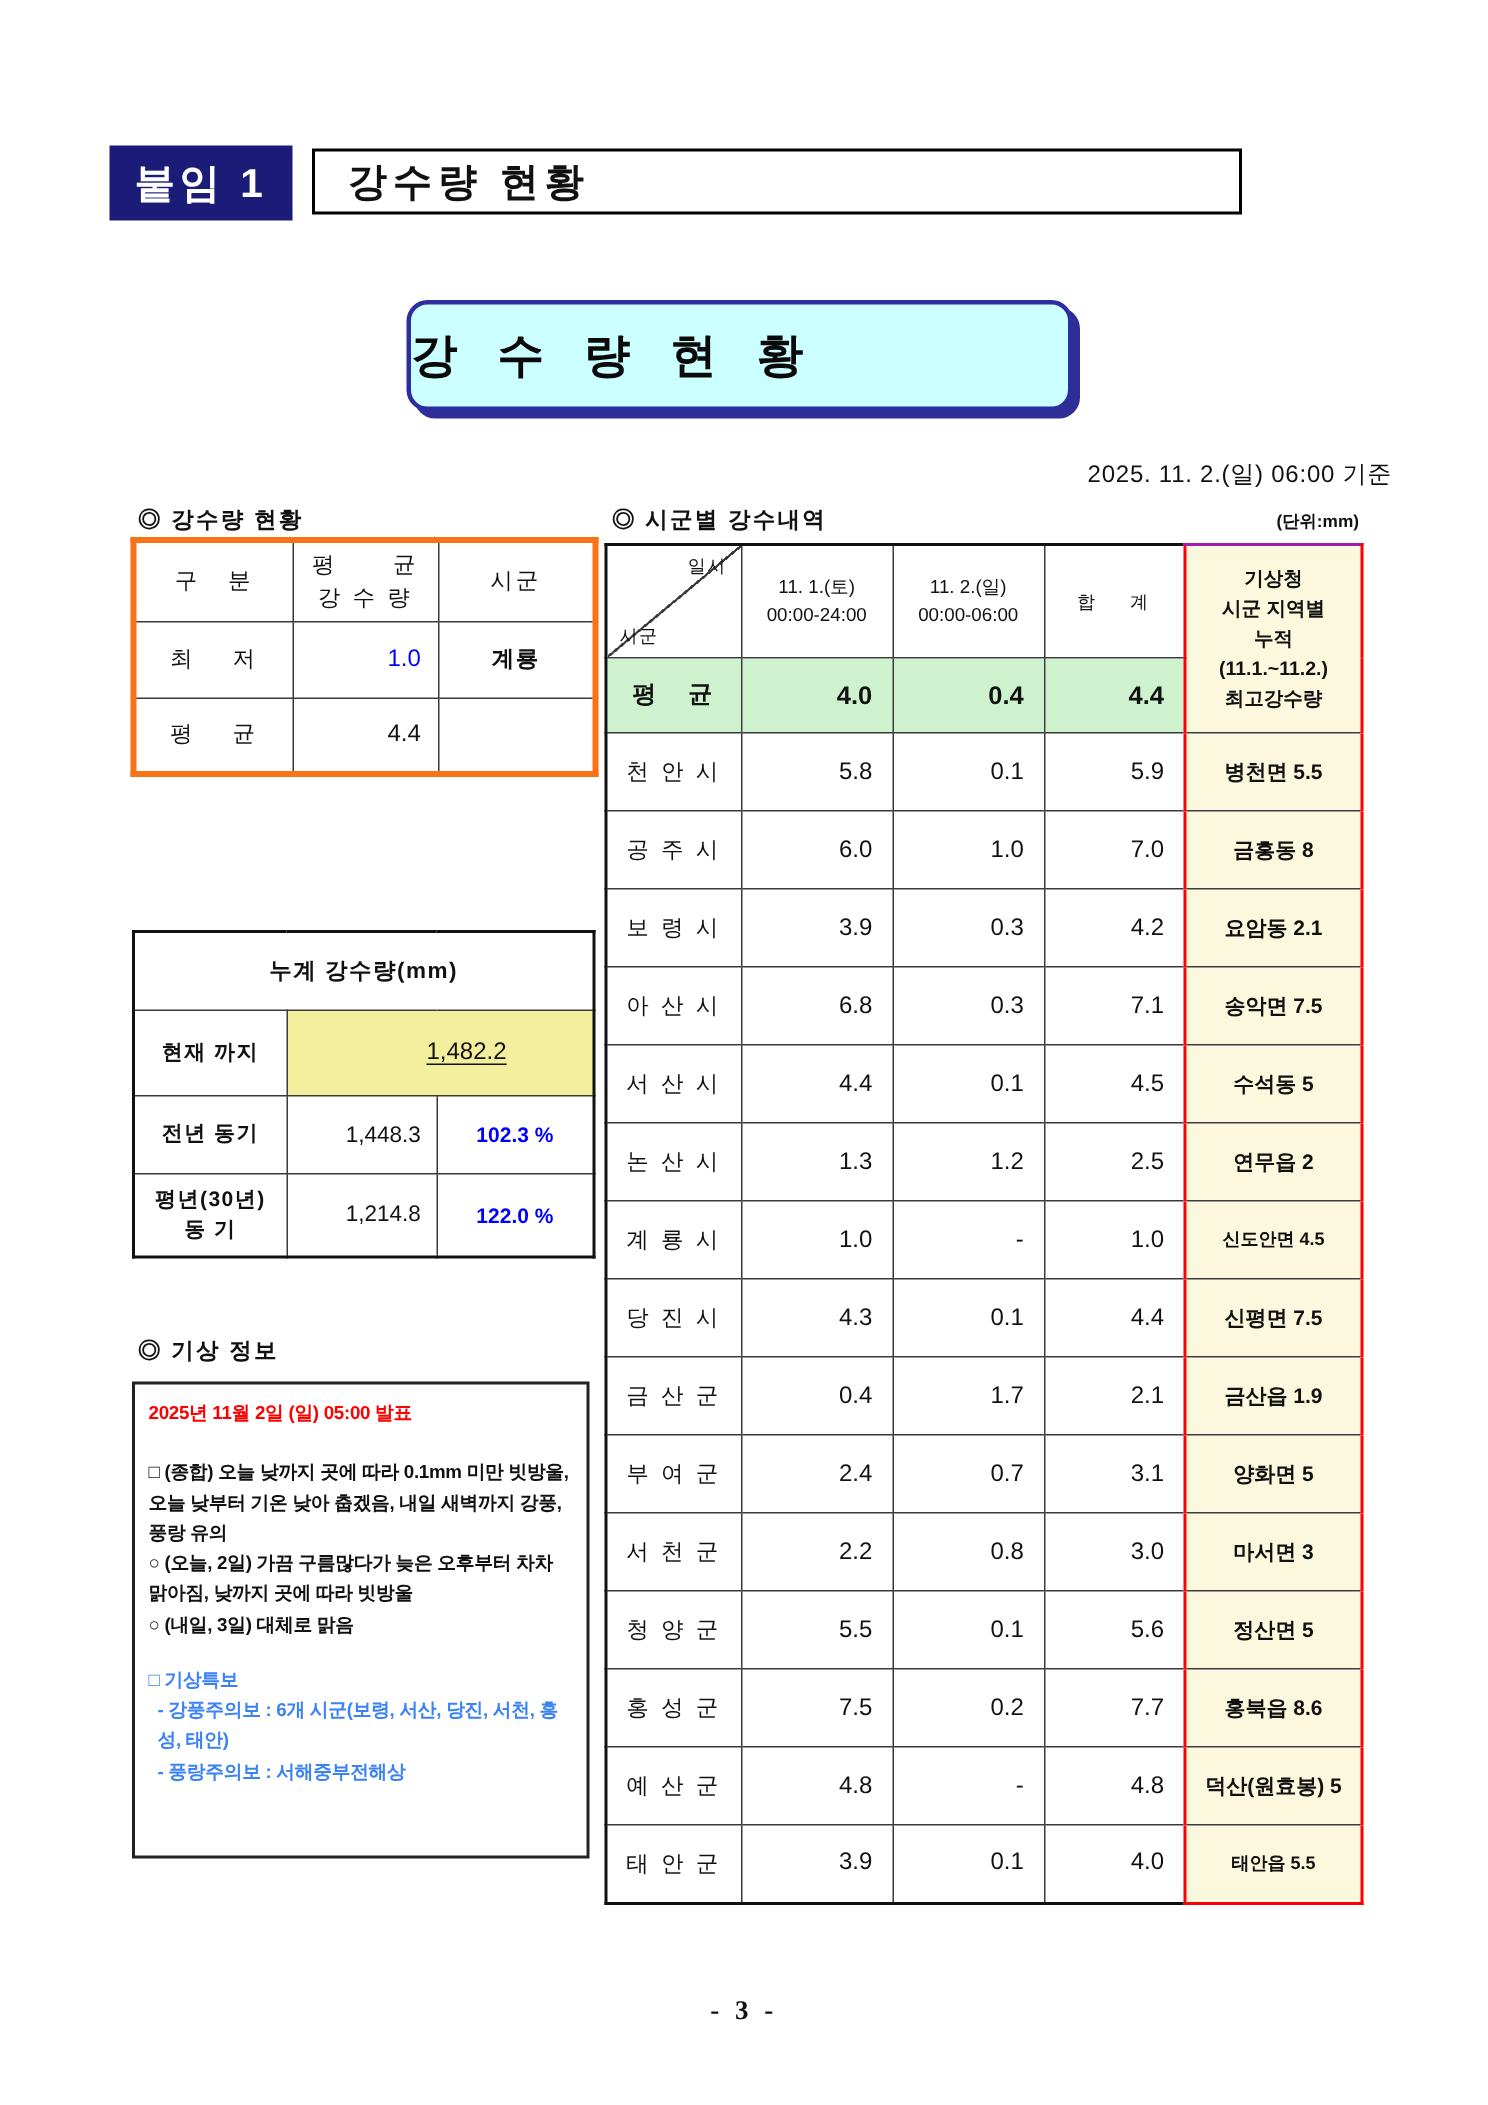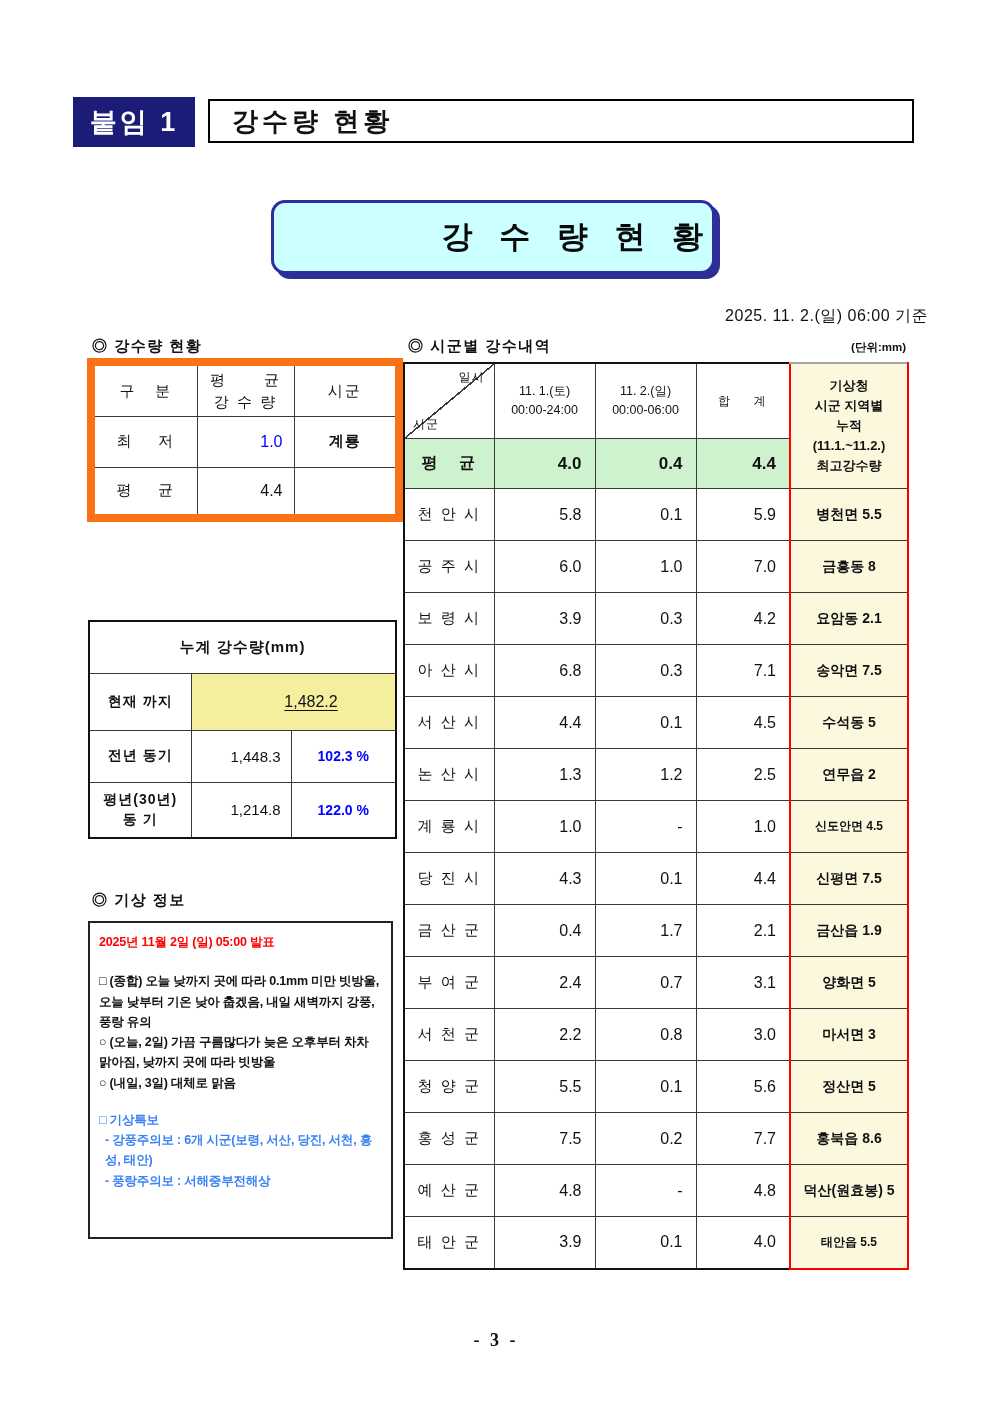--- a/index.html
+++ b/index.html
@@ -8,47 +8,47 @@
     background:#ffffff; font-family:"Liberation Sans", sans-serif; color:#111;
     overflow:hidden;
   }
   
   .attach-badge {
     position:absolute; left:73px; top:97px; width:122px; height:50px;
     background:#1b1b78; color:#fff; font-weight:bold; font-size:27px;
     display:flex; align-items:center; justify-content:center; letter-spacing:3px;
   }
   .header-title-box {
-    position:absolute; left:208px; top:99px; width:706px; height:44px;
+    position:absolute; left:208px; top:99px; width:620px; height:44px;
     border:2px solid #000; display:flex; align-items:center;
     padding-left:22px; box-sizing:border-box;
     font-size:26px; font-weight:bold; letter-spacing:4px;
   }
   
   .banner {
     position:absolute; left:271px; top:200px; width:438px; height:68px;
     background:#ccffff; border:3px solid #2d2da0; border-radius:14px;
     box-shadow:5px 5px 0 #2e2e96;
-    display:flex; align-items:center; justify-content:flex-end;
+    display:flex; align-items:center; justify-content:flex-start;
     font-size:31px; font-weight:bold; letter-spacing:9px; color:#0a0a0a;
   }
   
   .date-caption { position:absolute; right:64px; top:306px; font-size:16px; letter-spacing:0.5px; }
   .unit-caption { position:absolute; right:86px; top:340px; font-size:11.5px; font-weight:bold; }
   .section-title { position:absolute; font-size:15px; font-weight:bold; letter-spacing:1.5px; }
   #summary-title { left:92px; top:337px; }
   #region-title  { left:408px; top:337px; }
   #weather-title { left:92px; top:891px;text-align:right; }
   
   table { border-collapse:collapse; table-layout:fixed; }
   td { border:1px solid #3a3a3a; white-space:pre-wrap; overflow:hidden; vertical-align:middle; }
   .red  { color:#ff0000; }
   .blue { color:#0000ff; }
   
-  .summary-table { position:absolute; left:87px; top:358px; width:308px; border:8px solid #f97316; }
+  .summary-table { position:absolute; left:87px; top:358px; width:308px; border:4px solid #f97316; }
   .summary-table .s-head td { text-align:center; font-size:15px; letter-spacing:2px; line-height:1.45; }
   .s-label { text-align:center; font-size:15px; letter-spacing:2px; }
   .s-val   { text-align:right; padding-right:11px; font-size:16px; }
   .s-sigun { text-align:center; font-size:15px; letter-spacing:1px; font-weight:bold; }
   
   .cumulative-table { position:absolute; left:88px; top:620px; width:307px; border:2px solid #111; }
   .c-title { text-align:center; font-size:15px; font-weight:bold; letter-spacing:1px; }
   .c-label { text-align:center; font-size:14px; letter-spacing:1px; font-weight:bold; line-height:1.4; }
   .c-current-val { background:#f3ef9c; text-align:center; font-size:16px; }
   .c-current-val .u { text-decoration:underline; text-underline-offset:3px; }
@@ -74,21 +74,21 @@
     background-image:linear-gradient(to bottom right,
       transparent calc(50% - 0.8px), #3a3a3a calc(50% - 0.8px),
       #3a3a3a calc(50% + 0.8px), transparent calc(50% + 0.8px));
   }
   .corner-top    { position:absolute; top:5px;  right:9px; font-size:12px; letter-spacing:1px; }
   .corner-bottom { position:absolute; bottom:5px; left:8px; font-size:12px; letter-spacing:1px; }
   .col-head { text-align:center; font-size:12.5px; line-height:1.55; }
   .total-head { font-size:12px; letter-spacing:2px;margin-top:24px; }
   .max-head {
     background:#fbf8dd; text-align:center; font-size:13px; font-weight:bold; line-height:1.55;
-    border-left:2px solid #ff0000; border-right:2px solid #ff0000; border-top:2px solid #a3a3a3;
+    border-left:2px solid #ff0000; border-right:2px solid #ff0000; border-top:2px solid #a21caf;
   }
   .r-avg td { background:#cdf2cd; font-weight:bold; }
   .r-avg .r-name { font-size:16px; }
   .r-avg .r-num  { font-size:17px; }
   .r-name { text-align:center; font-size:15px; letter-spacing:2px; }
   .r-num  { text-align:right; padding-right:13px; font-size:16px; }
   .r-max  {
     background:#fbf8dd; text-align:center; font-size:14px; font-weight:bold;
     border-left:2px solid #ff0000; border-right:2px solid #ff0000;
   }

